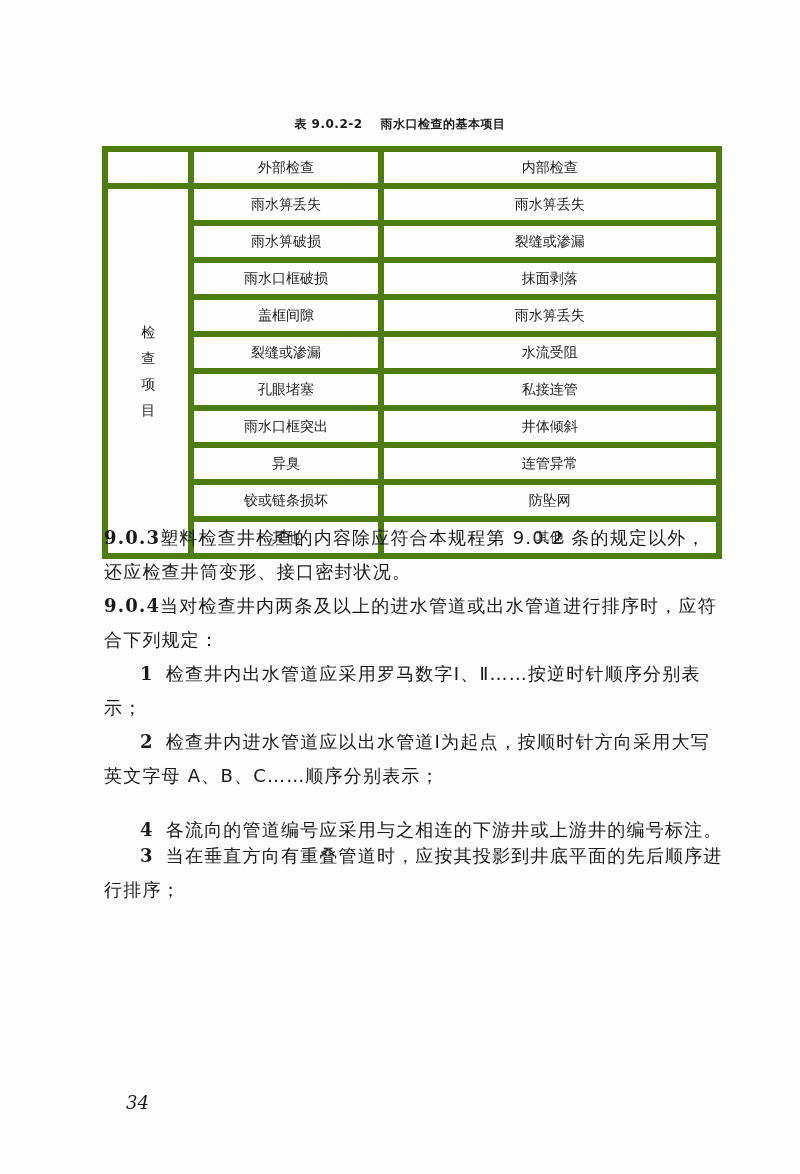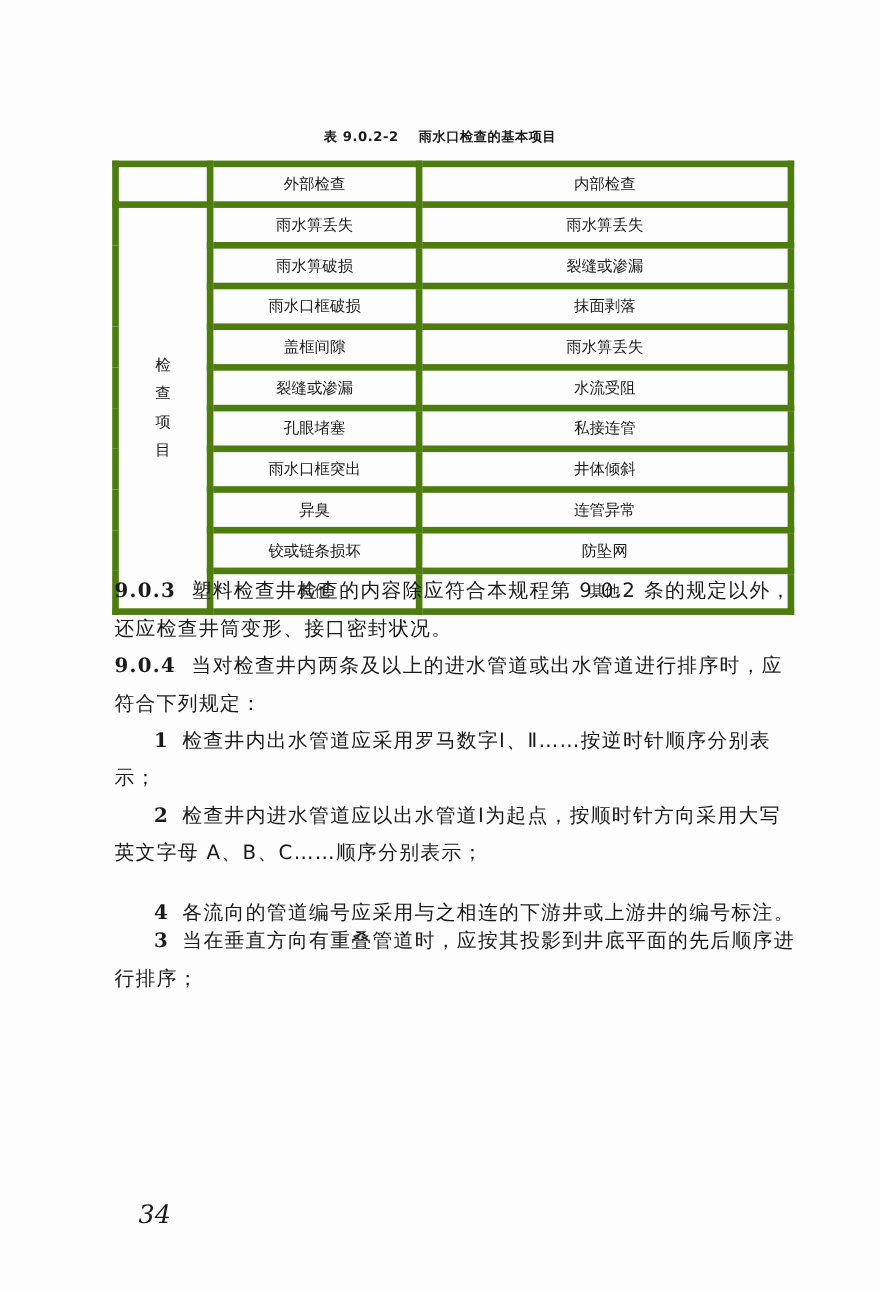--- a/index.html
+++ b/index.html
@@ -28,26 +28,26 @@
   }
   table.main td.side { width: 83px; line-height: 26px; }
   table.main td.ext { width: 190px; }
   table.main td.int { width: 345px; }
   .side-label span { display: block; }
   .para {
     position: absolute; left: 104px; width: 620px;
     font-family: "DejaVu Sans", "Liberation Sans", sans-serif;
     font-size: 18px; line-height: 34px; letter-spacing: 1.2px;
   }
-  .clause-no { font-weight: bold; font-family: "DejaVu Serif", serif; margin-right: 14px; }
+  .clause-no { font-weight: bold; font-family: "DejaVu Serif", serif; margin-right: 0; }
   .item-no { font-weight: bold; font-family: "DejaVu Serif", serif; margin-right: 12px; }
   .indent { text-indent: 36px; }
   .page-number {
     position: absolute; top: 1092px; left: 126px;
-    font-family: "DejaVu Serif", serif; font-style: italic; font-size: 23px;
+    font-family: "DejaVu Serif", serif; font-style: italic; font-size: 18px;
   }
 </style>
 </head>
 <body>
 
 <div class="caption">
   <span class="num">表 9.0.2-2</span><span>雨水口检查的基本项目</span>
 </div>
 
 <table class="main">

